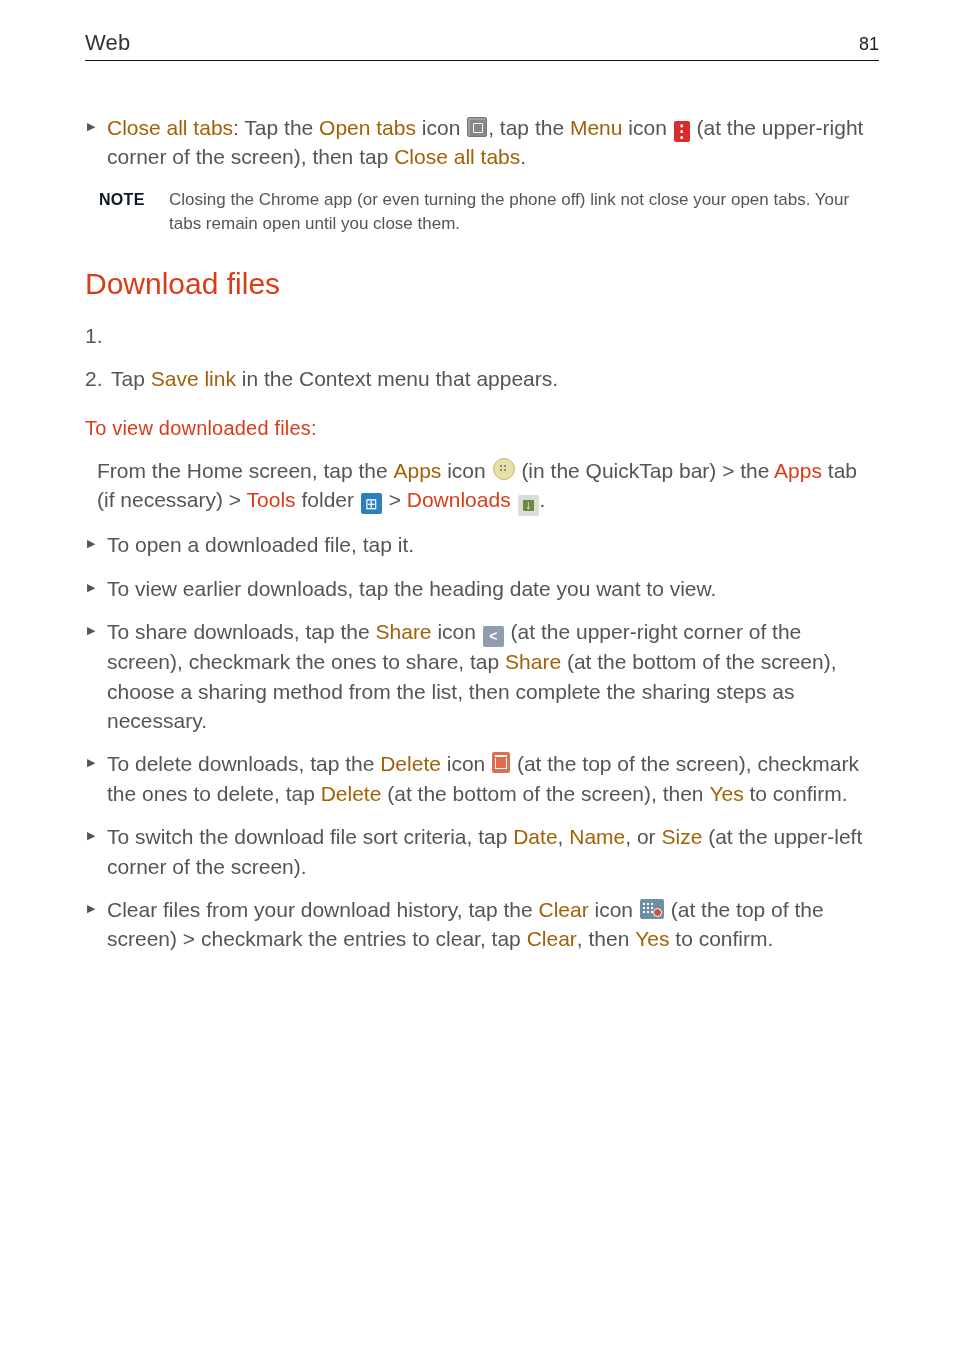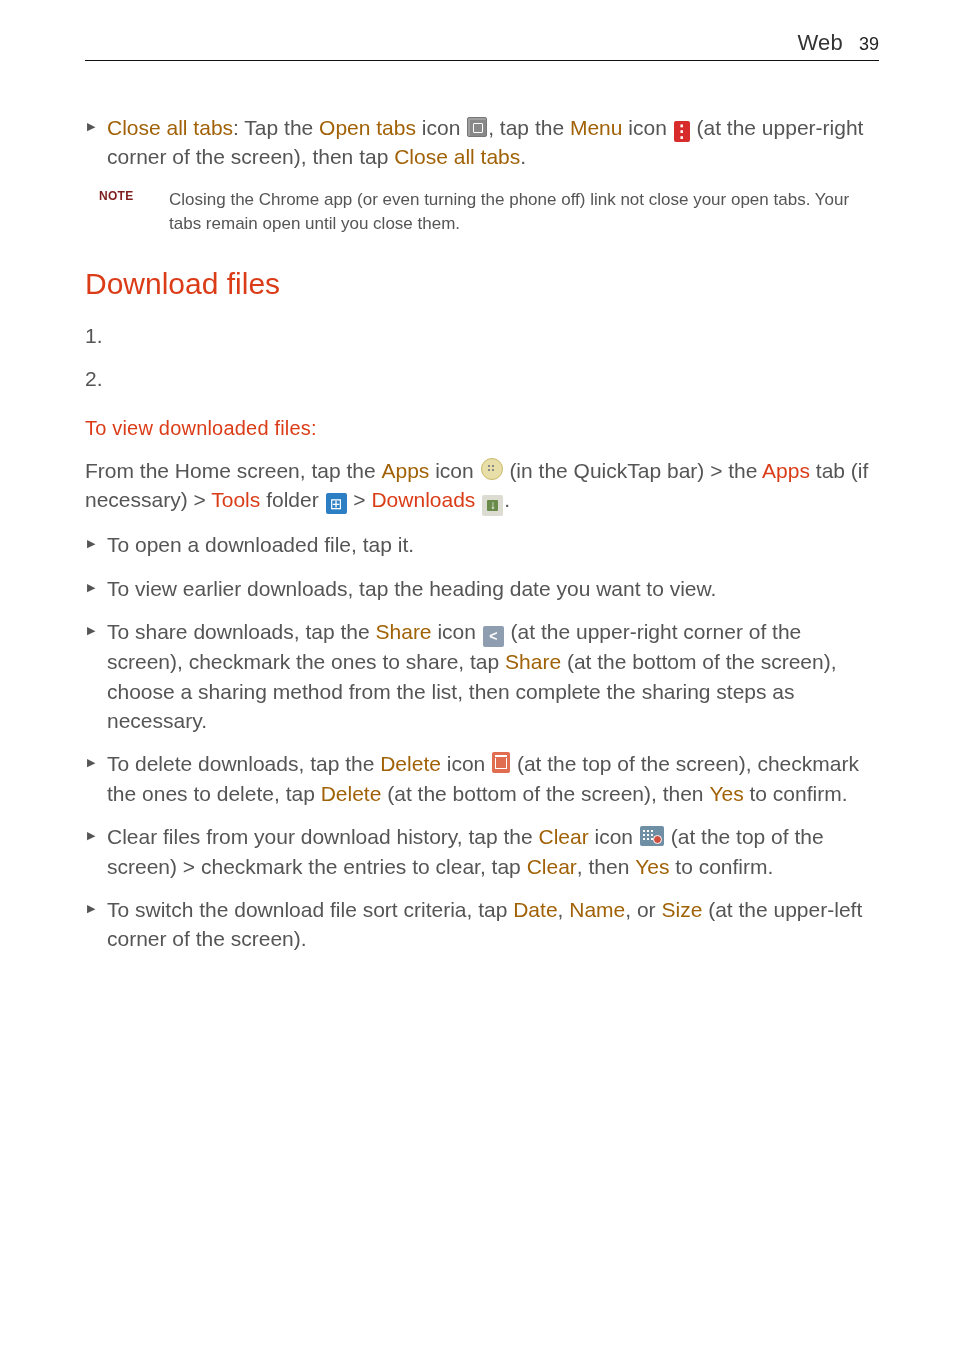--- a/index.html
+++ b/index.html
@@ -11,21 +11,21 @@
       width: 954px;
     }
     .page {
       padding: 30px 75px 80px 85px;
       box-sizing: border-box;
       width: 954px;
       min-height: 1372px;
     }
     .header {
       display: flex;
-      justify-content: flex-end;
+      justify-content: space-between;
       align-items: baseline;
       border-bottom: 1.5px solid #111;
       padding-bottom: 4px;
       margin-bottom: 52px;
     }
     .header-label {
       font-size: 22px;
       color: #333333;
       font-weight: 400;
       letter-spacing: 0.2px;
@@ -36,21 +36,21 @@
       margin-left: 16px;
       font-weight: 500;
     }
     .content {
       font-size: 21px;
       line-height: 1.4;
       font-weight: 300;
       color: #555555;
     }
     .content p {
-      margin: 0 0 14px 0;
+      margin: 0 0 14px 12px;
     }
     .bold {
       font-weight: 400;
       color: #a16207;
     }
     .accent {
       color: #db3c18;
     }
     h2.section-title {
       font-size: 30px;
@@ -97,25 +97,25 @@
     }
     .note-block {
       display: flex;
       margin: 8px 0 22px 14px;
       font-size: 17px;
       line-height: 1.45;
       color: #555555;
       font-weight: 300;
     }
     .note-label {
-      color: #7f1d1d;
+      color: #0f172a;
       font-weight: 600;
       width: 70px;
       flex-shrink: 0;
-      font-size: 12px;
+      font-size: 16px;
       letter-spacing: 0.3px;
     }
     .inline-icon {
       display: inline-flex;
       align-items: center;
       justify-content: center;
       vertical-align: -2px;
       width: 20px;
       height: 20px;
       font-size: 13px;
@@ -255,21 +255,21 @@
       border: 1px solid #fff;
     }
   </style>
 </head>
 <body>
 
 <div class="page">
 
   <div class="header">
     <span class="header-label">Web</span>
-    <span class="header-num">39</span>
+    <span class="header-num">81</span>
   </div>
 
   <div class="content">
 
     <ul class="list-triangle">
       <li>
         <span class="bold">Close all tabs</span><span>: Tap the </span><span class="bold">Open tabs</span><span> icon </span><span class="inline-icon icon-open-tabs"></span><span>, tap the </span><span class="bold">Menu</span><span> icon </span><span class="inline-icon icon-menu"></span><span> (at the upper-right corner of the screen), then tap </span><span class="bold">Close all tabs</span><span>.</span>
       </li>
     </ul>
 
@@ -279,40 +279,41 @@
     </div>
 
     <h2 class="section-title">Download files</h2>
 
     <div class="numbered-list">
       <div class="numbered-item">
         <span class="num">1.</span>
       </div>
       <div class="numbered-item">
         <span class="num">2.</span>
+        <span><span>Tap </span><span class="bold">Save link</span><span> in the Context menu that appears.</span></span>
       </div>
     </div>
 
     <h3 class="subsection-title">To view downloaded files:</h3>
 
     <p>
       <span>From the Home screen, tap the </span><span class="bold">Apps</span><span> icon </span><span class="inline-icon icon-apps"></span><span> (in the QuickTap bar) &gt; the </span><span class="accent">Apps</span><span> tab (if necessary) &gt; </span><span class="accent">Tools</span><span> folder </span><span class="inline-icon icon-tools"></span><span> &gt; </span><span class="accent">Downloads</span><span> </span><span class="inline-icon icon-downloads"></span><span>.</span>
     </p>
 
     <ul class="list-triangle">
       <li>To open a downloaded file, tap it.</li>
       <li>To view earlier downloads, tap the heading date you want to view.</li>
       <li>
         <span>To share downloads, tap the </span><span class="bold">Share</span><span> icon </span><span class="inline-icon icon-share"></span><span> (at the upper-right corner of the screen), checkmark the ones to share, tap </span><span class="bold">Share</span><span> (at the bottom of the screen), choose a sharing method from the list, then complete the sharing steps as necessary.</span>
       </li>
       <li>
         <span>To delete downloads, tap the </span><span class="bold">Delete</span><span> icon </span><span class="inline-icon icon-delete"></span><span> (at the top of the screen), checkmark the ones to delete, tap </span><span class="bold">Delete</span><span> (at the bottom of the screen), then </span><span class="bold">Yes</span><span> to confirm.</span>
       </li>
       <li>
+        <span>To switch the download file sort criteria, tap </span><span class="bold">Date</span><span>, </span><span class="bold">Name</span><span>, or </span><span class="bold">Size</span><span> (at the upper-left corner of the screen).</span>
+      </li>
+      <li>
         <span>Clear files from your download history, tap the </span><span class="bold">Clear</span><span> icon </span><span class="inline-icon icon-clear"></span><span> (at the top of the screen) &gt; checkmark the entries to clear, tap </span><span class="bold">Clear</span><span>, then </span><span class="bold">Yes</span><span> to confirm.</span>
-      </li>
-      <li>
-        <span>To switch the download file sort criteria, tap </span><span class="bold">Date</span><span>, </span><span class="bold">Name</span><span>, or </span><span class="bold">Size</span><span> (at the upper-left corner of the screen).</span>
       </li>
     </ul>
 
   </div>
 </div>
 
 </body></html>

